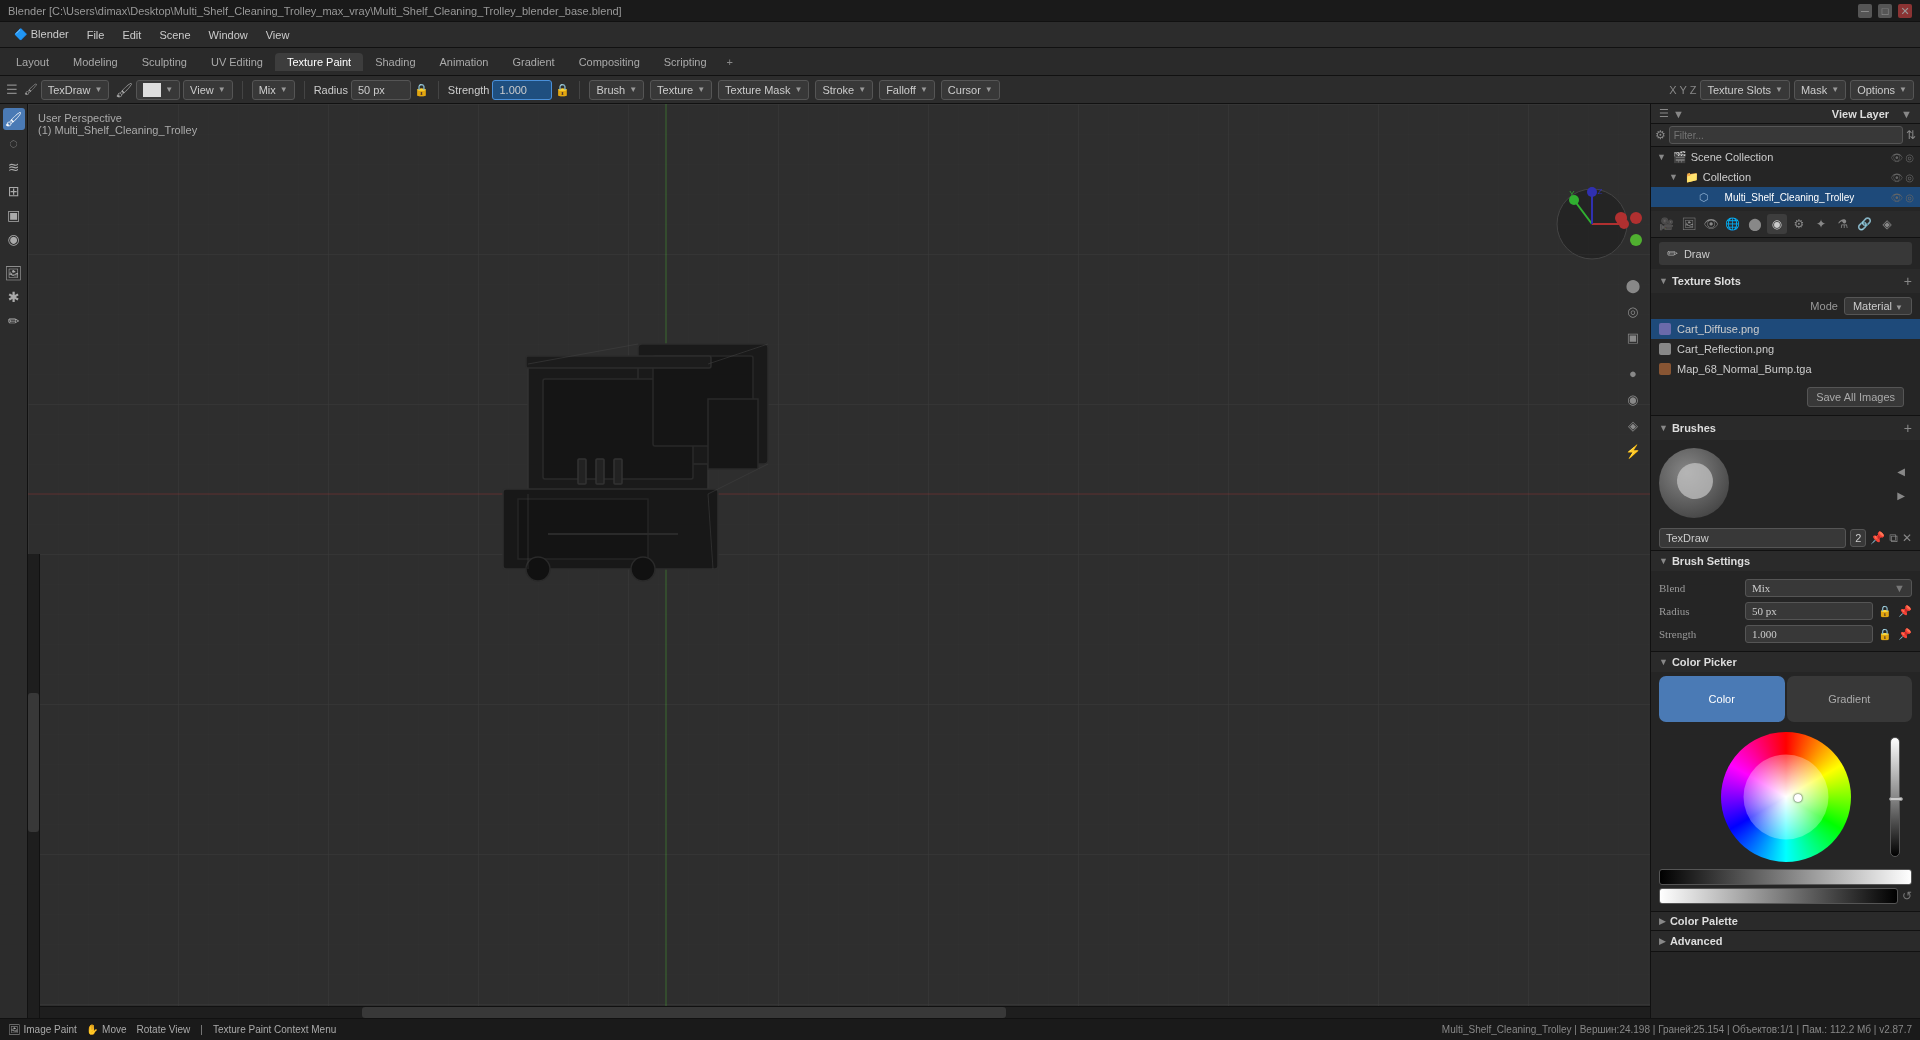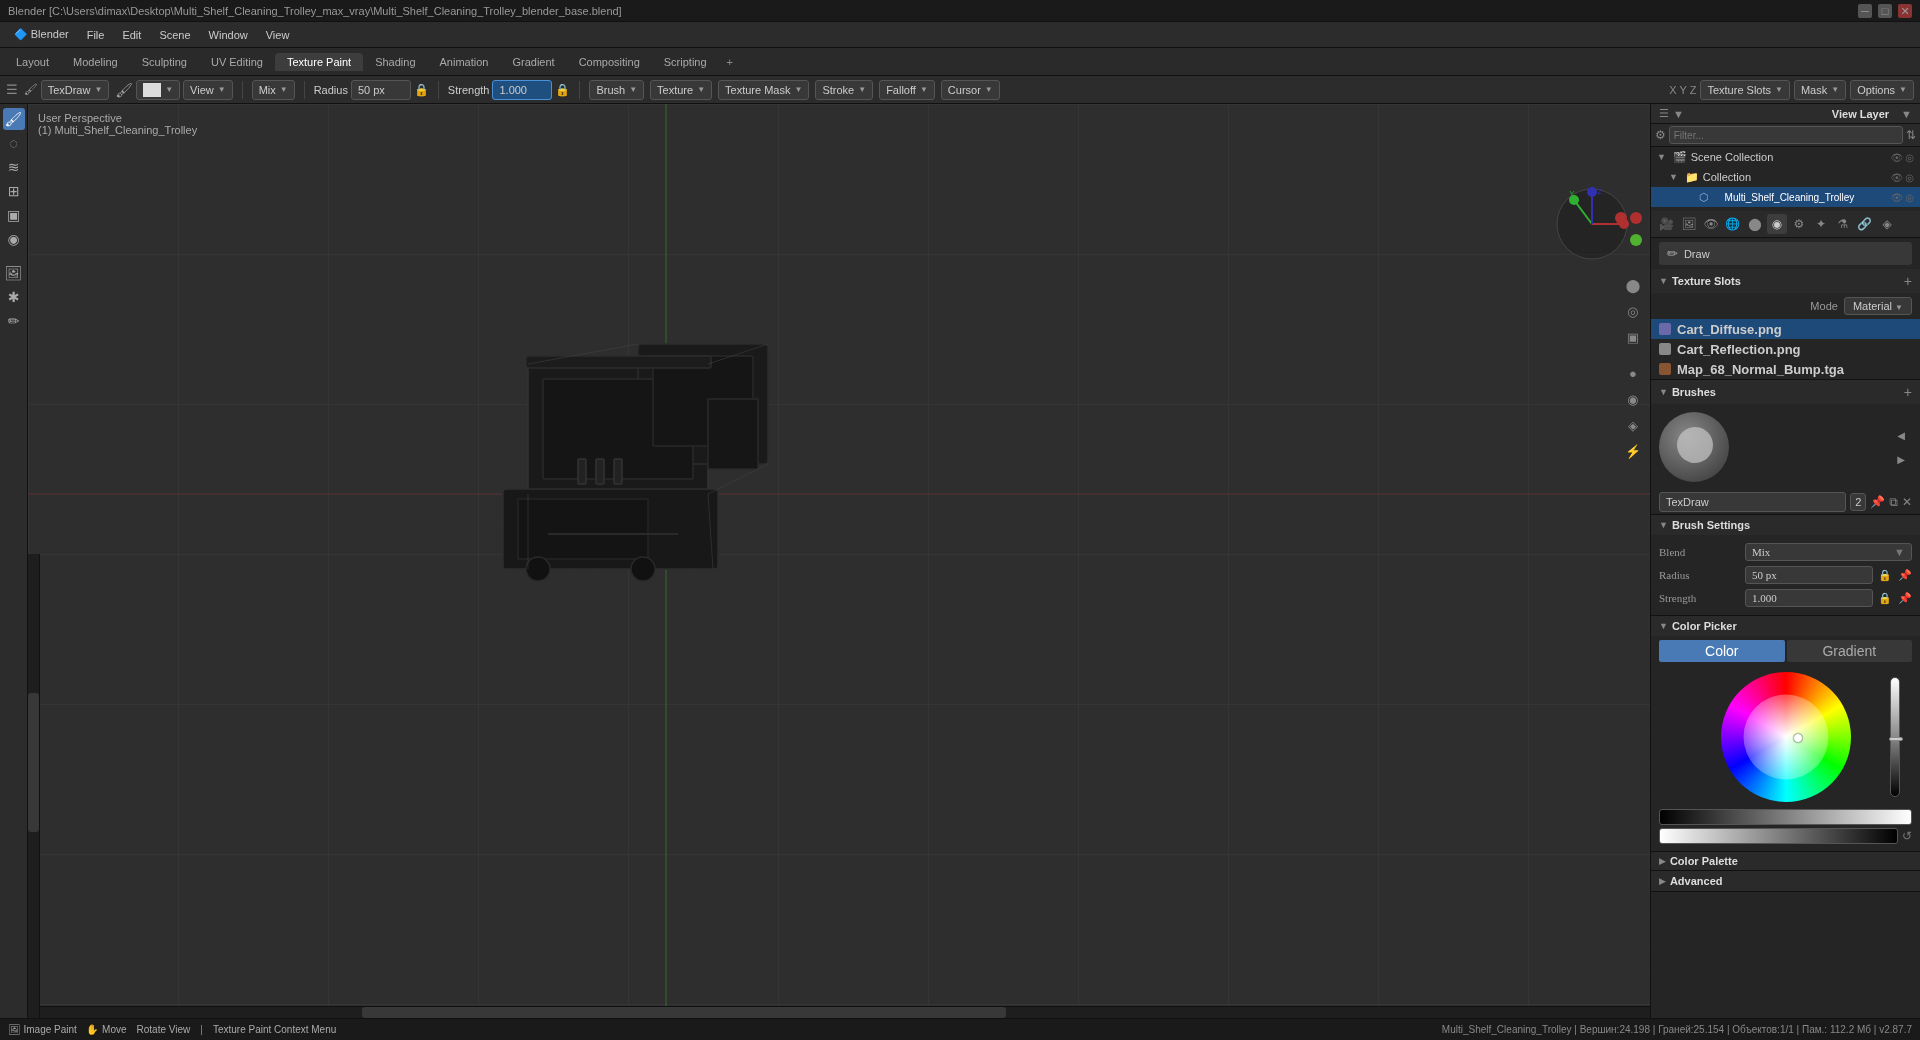--- a/index.html
+++ b/index.html
@@ -318,21 +318,21 @@
     .texture-slot {
       display: flex;
       align-items: center;
       padding: 2px 8px;
       height: 20px;
       gap: 6px;
       cursor: pointer;
     }
     .texture-slot.selected { background: #1e4a7a; }
     .tex-color-dot { width: 12px; height: 12px; border-radius: 2px; flex-shrink: 0; }
-    .tex-label { font-size: 13px; color: #ccc; font-weight: bold; }
+    .tex-label { font-size: 11px; color: #ccc; }
 
     
     .save-images-btn {
       margin: 4px 8px;
       background: #383838;
       border: 1px solid #555;
       border-radius: 3px;
       padding: 3px 8px;
       color: #aaa;
       font-size: 11px;
@@ -391,24 +391,24 @@
     .color-picker-area {
       padding: 4px 8px;
     }
     .color-tabs {
       display: flex;
       gap: 2px;
       margin-bottom: 6px;
     }
     .color-tab {
       flex: 1;
-      padding: 3px;
+      padding: 17px;
       text-align: center;
-      border-radius: 2px;
-      font-size: 14px;
+      border-radius: 7px;
+      font-size: 11px;
       cursor: pointer;
       background: #383838;
       color: #aaa;
     }
     .color-tab.active {
       background: #4a7ab5;
       color: #fff;
     }
 
     .color-wheel-container {
@@ -881,20 +881,25 @@
       </div>
       <div class="texture-slot">
         <div class="tex-color-dot" style="background:#888888;"></div>
         <span class="tex-label">Cart_Reflection.png</span>
       </div>
       <div class="texture-slot">
         <div class="tex-color-dot" style="background:#885533;"></div>
         <span class="tex-label">Map_68_Normal_Bump.tga</span>
       </div>
 
+      <div style="display:flex; justify-content:flex-end; padding:4px 8px;">
+        <div class="save-images-btn">
+          <span>Save All Images</span>
+        </div>
+      </div>
     </div>
 
     <div class="prop-panel">
       <div class="prop-section-header">
         <span class="collapse-arrow">▼</span>
         <span class="prop-section-title">Brushes</span>
         <span class="add-btn">+</span>
       </div>
 
       <div class="brush-preview">

